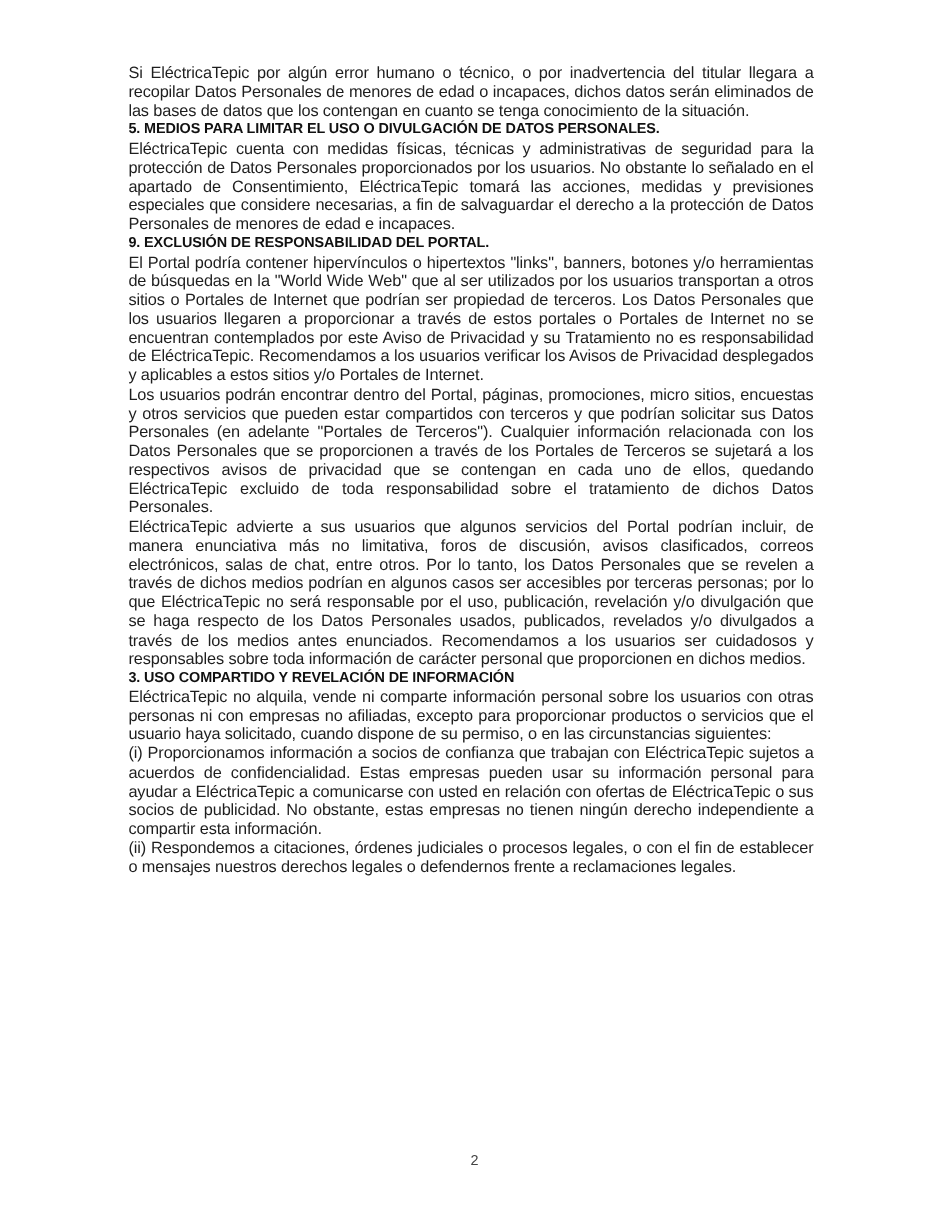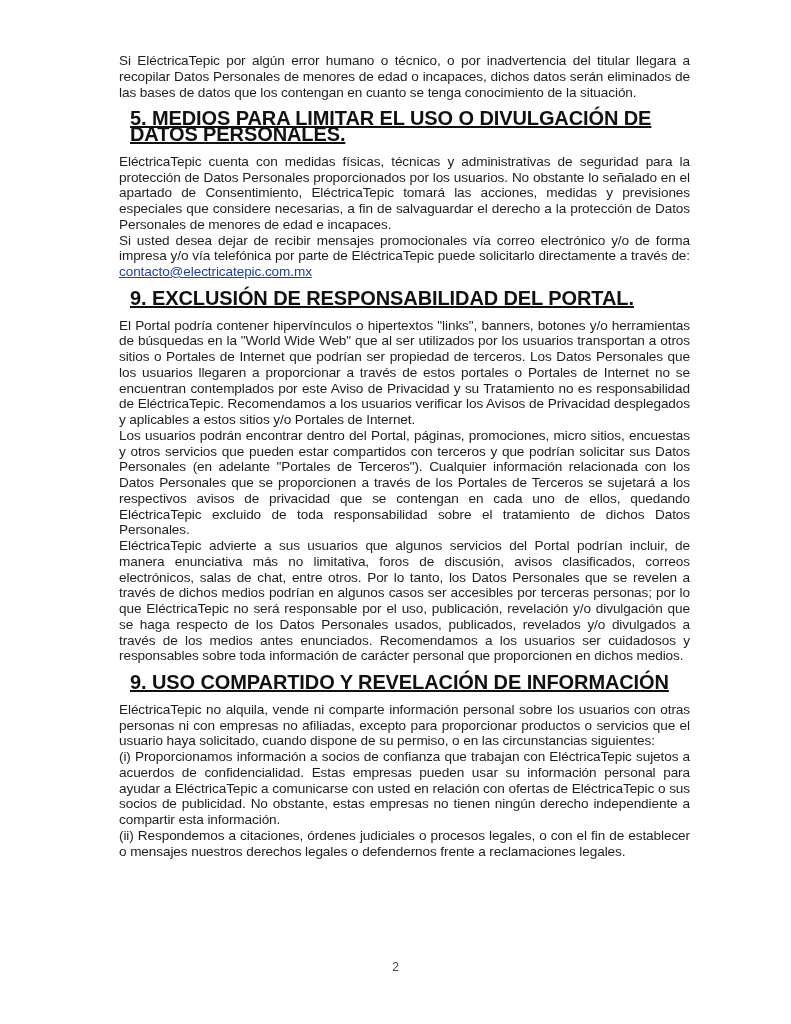--- a/index.html
+++ b/index.html
@@ -8,39 +8,38 @@
       background: #ffffff;
     }
     body {
       width: 791px;
       height: 1024px;
       position: relative;
       overflow: hidden;
     }
     .page {
       position: absolute;
-      left: 119px;
+      left: 107px;
       top: 53px;
       width: 571px;
       font-family: "Liberation Sans", sans-serif;
       font-size: 13.6px;
       line-height: 15.75px;
       color: #1e1e1e;
       letter-spacing: -0.1px;
     }
     .para {
       margin: 0;
       text-align: justify;
     }
     .heading {
-      margin: 11px;
+      margin: 0;
       font-weight: bold;
-      font-size: 20px;
+      font-size: 12px;
       color: #111111;
-      text-decoration: underline;
     }
     .link {
       color: #1f3fa8;
       text-decoration: underline;
     }
     .page-number {
       position: absolute;
       left: 0;
       width: 791px;
       top: 960px;
@@ -52,31 +51,30 @@
   </style>
 </head>
 <body>
 
 <div class="page">
   <p class="para">Si EléctricaTepic por algún error humano o técnico, o por inadvertencia del titular llegara a recopilar Datos Personales de menores de edad o incapaces, dichos datos serán eliminados de las bases de datos que los contengan en cuanto se tenga conocimiento de la situación.</p>
 
   <div>
     <p class="heading">5. MEDIOS PARA LIMITAR EL USO O DIVULGACIÓN DE DATOS PERSONALES.</p>
     <p class="para">EléctricaTepic cuenta con medidas físicas, técnicas y administrativas de seguridad para la protección de Datos Personales proporcionados por los usuarios. No obstante lo señalado en el apartado de Consentimiento, EléctricaTepic tomará las acciones, medidas y previsiones especiales que considere necesarias, a fin de salvaguardar el derecho a la protección de Datos Personales de menores de edad e incapaces.</p>
-    <p class="para"><span>Si usted desea dejar de recibir mensajes promocionales vía correo electrónico y/o de forma impresa y/o vía telefónica por parte de EléctricaTepic puede solicitarlo directamente a través de: </span><a class="link" href="mailto:contacto@electricatepic.com.mx">contacto@electricatepic.com.mx</a></p>
   </div>
 
   <div>
     <p class="heading">9. EXCLUSIÓN DE RESPONSABILIDAD DEL PORTAL.</p>
     <p class="para">El Portal podría contener hipervínculos o hipertextos "links", banners, botones y/o herramientas de búsquedas en la "World Wide Web" que al ser utilizados por los usuarios transportan a otros sitios o Portales de Internet que podrían ser propiedad de terceros. Los Datos Personales que los usuarios llegaren a proporcionar a través de estos portales o Portales de Internet no se encuentran contemplados por este Aviso de Privacidad y su Tratamiento no es responsabilidad de EléctricaTepic. Recomendamos a los usuarios verificar los Avisos de Privacidad desplegados y aplicables a estos sitios y/o Portales de Internet.</p>
     <p class="para">Los usuarios podrán encontrar dentro del Portal, páginas, promociones, micro sitios, encuestas y otros servicios que pueden estar compartidos con terceros y que podrían solicitar sus Datos Personales (en adelante "Portales de Terceros"). Cualquier información relacionada con los Datos Personales que se proporcionen a través de los Portales de Terceros se sujetará a los respectivos avisos de privacidad que se contengan en cada uno de ellos, quedando EléctricaTepic excluido de toda responsabilidad sobre el tratamiento de dichos Datos Personales.</p>
     <p class="para">EléctricaTepic advierte a sus usuarios que algunos servicios del Portal podrían incluir, de manera enunciativa más no limitativa, foros de discusión, avisos clasificados, correos electrónicos, salas de chat, entre otros. Por lo tanto, los Datos Personales que se revelen a través de dichos medios podrían en algunos casos ser accesibles por terceras personas; por lo que EléctricaTepic no será responsable por el uso, publicación, revelación y/o divulgación que se haga respecto de los Datos Personales usados, publicados, revelados y/o divulgados a través de los medios antes enunciados. Recomendamos a los usuarios ser cuidadosos y responsables sobre toda información de carácter personal que proporcionen en dichos medios.</p>
   </div>
 
   <div>
-    <p class="heading">9. USO COMPARTIDO Y REVELACIÓN DE INFORMACIÓN</p>
+    <p class="heading">3. USO COMPARTIDO Y REVELACIÓN DE INFORMACIÓN</p>
     <p class="para">EléctricaTepic no alquila, vende ni comparte información personal sobre los usuarios con otras personas ni con empresas no afiliadas, excepto para proporcionar productos o servicios que el usuario haya solicitado, cuando dispone de su permiso, o en las circunstancias siguientes:</p>
     <p class="para">(i) Proporcionamos información a socios de confianza que trabajan con EléctricaTepic sujetos a acuerdos de confidencialidad. Estas empresas pueden usar su información personal para ayudar a EléctricaTepic a comunicarse con usted en relación con ofertas de EléctricaTepic o sus socios de publicidad. No obstante, estas empresas no tienen ningún derecho independiente a compartir esta información.</p>
     <p class="para">(ii) Respondemos a citaciones, órdenes judiciales o procesos legales, o con el fin de establecer o mensajes nuestros derechos legales o defendernos frente a reclamaciones legales.</p>
   </div>
 </div>
 
 <div class="page-number">2</div>
 
 </body></html>

